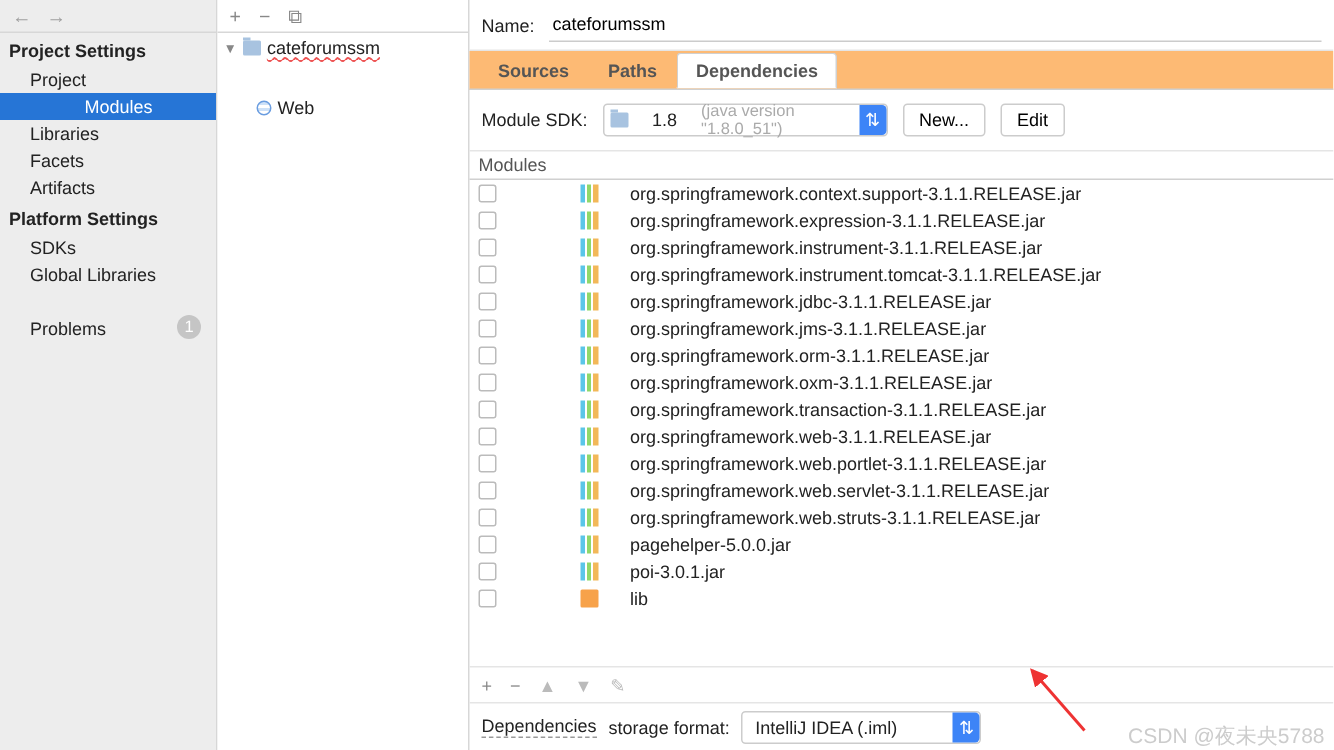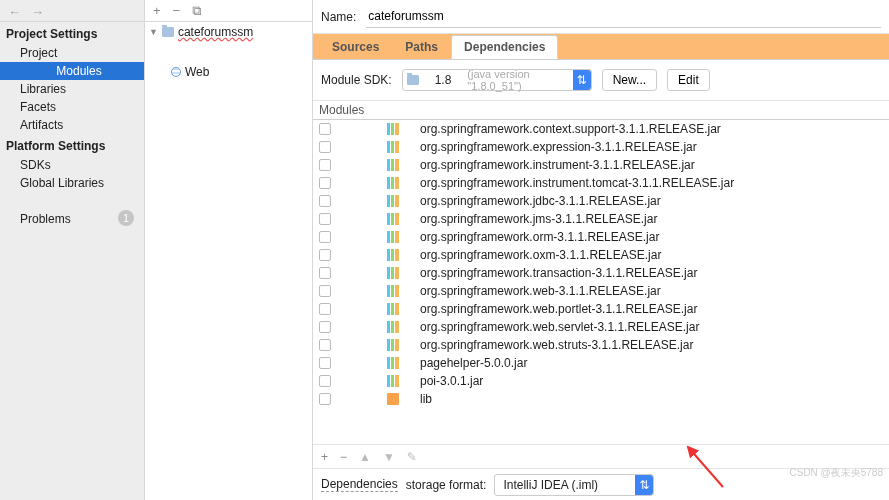--- a/index.html
+++ b/index.html
@@ -44,21 +44,21 @@
   .lib-books { background: linear-gradient(90deg,#5bc6e8 0 3px,#fff 3px 4px,#8fd86a 4px 7px,#fff 7px 8px,#f2b859 8px 11px); }
   .lib-leaf { background:#76c37d; border-radius:50% 0 50% 50%; }
   .lib-folder { background:#f7a24a; border-radius:1px; }
   .list-toolbar { height:24px; display:flex; align-items:center; gap:12px; padding:0 8px; border-top:1px solid #e5e5e5; color:#888; }
   .storage-row { height:32px; display:flex; align-items:center; gap:8px; padding:0 8px; border-top:1px solid #e5e5e5; position:relative; }
   .storage-row .underline { border-bottom:1px dashed #999; }
   .format-select { display:flex; align-items:center; border:1px solid #ccc; border-radius:3px; height:22px; padding:0 20px 0 8px; position:relative; width:160px; }
   .format-select .dd { position:absolute; right:0; top:0; width:18px; height:100%; background:#3d84f7; border-radius:0 3px 3px 0; display:flex; align-items:center; justify-content:center; color:#fff; }
   .red-arrow { position:absolute; left:370px; bottom:8px; pointer-events:none; }
   .disclose { color:#888; font-size:9px; }
-  .watermark { position:absolute; right:6px; bottom:20px; font-size:10px; color:#ccc; }
+  .watermark { position:absolute; right:6px; bottom:0; font-size:14px; color:#ccc; }
 </style>
 </head>
 <body>
 
 <div class="main">
   <div class="left-pane">
     <div class="nav-arrows">
       <span class="arrow">←</span>
       <span class="arrow">→</span>
     </div>

